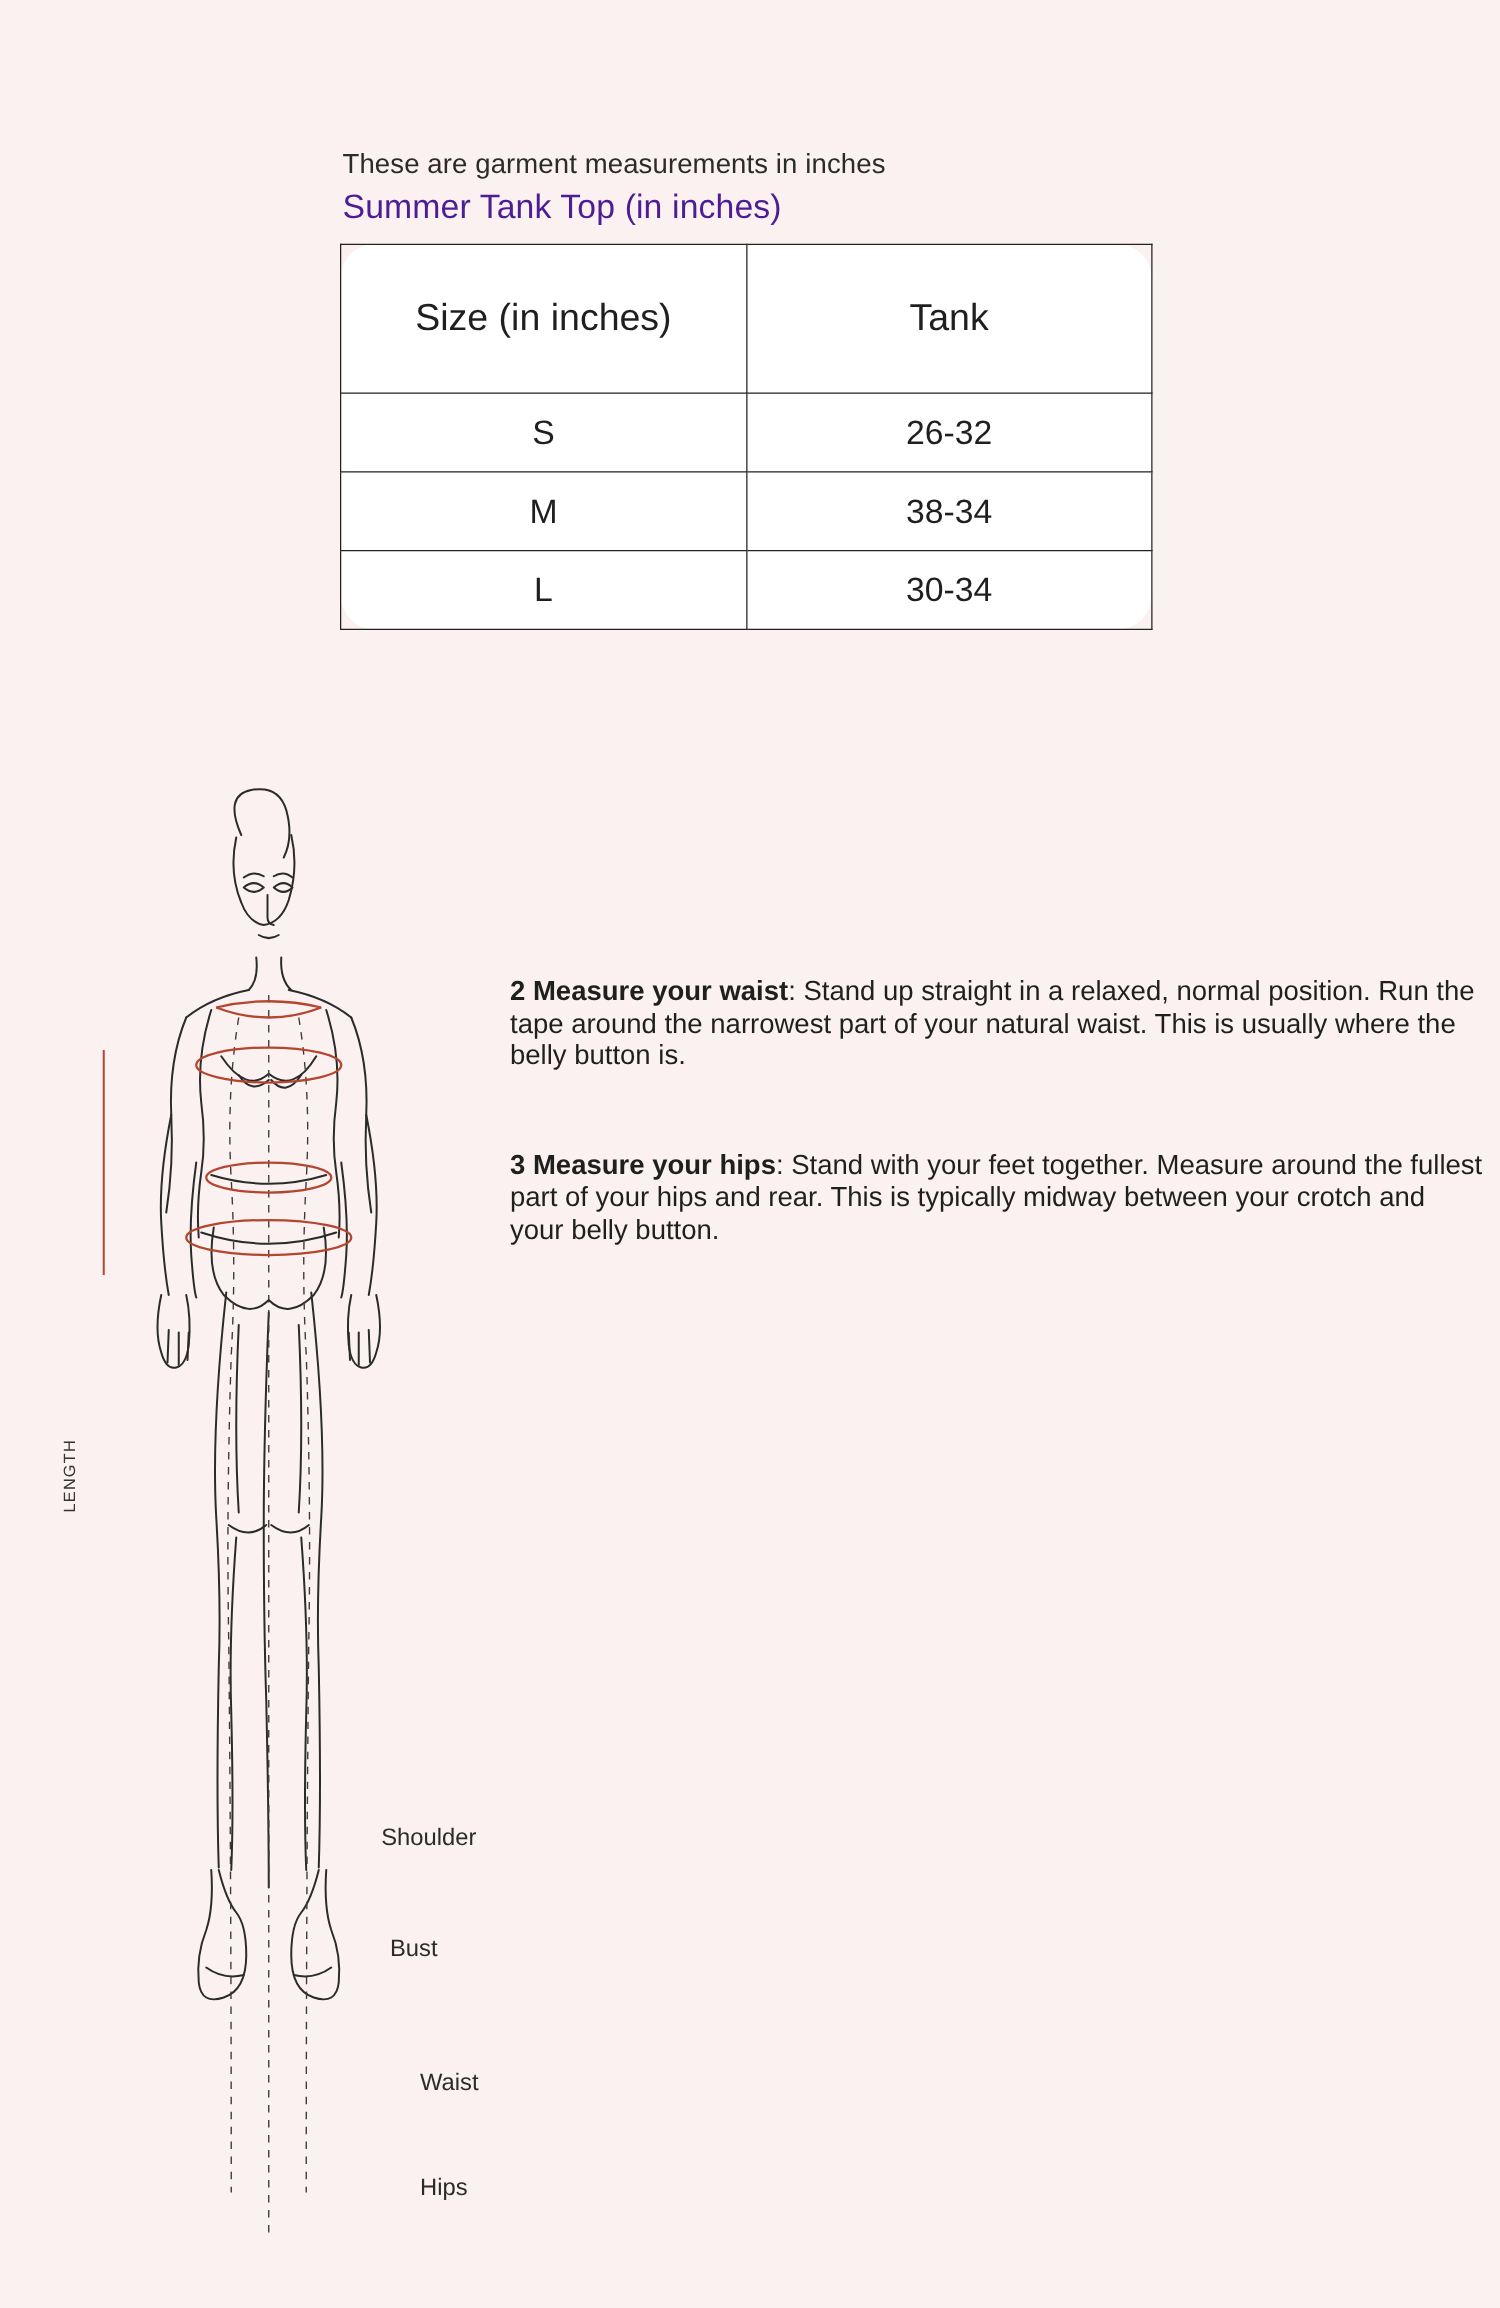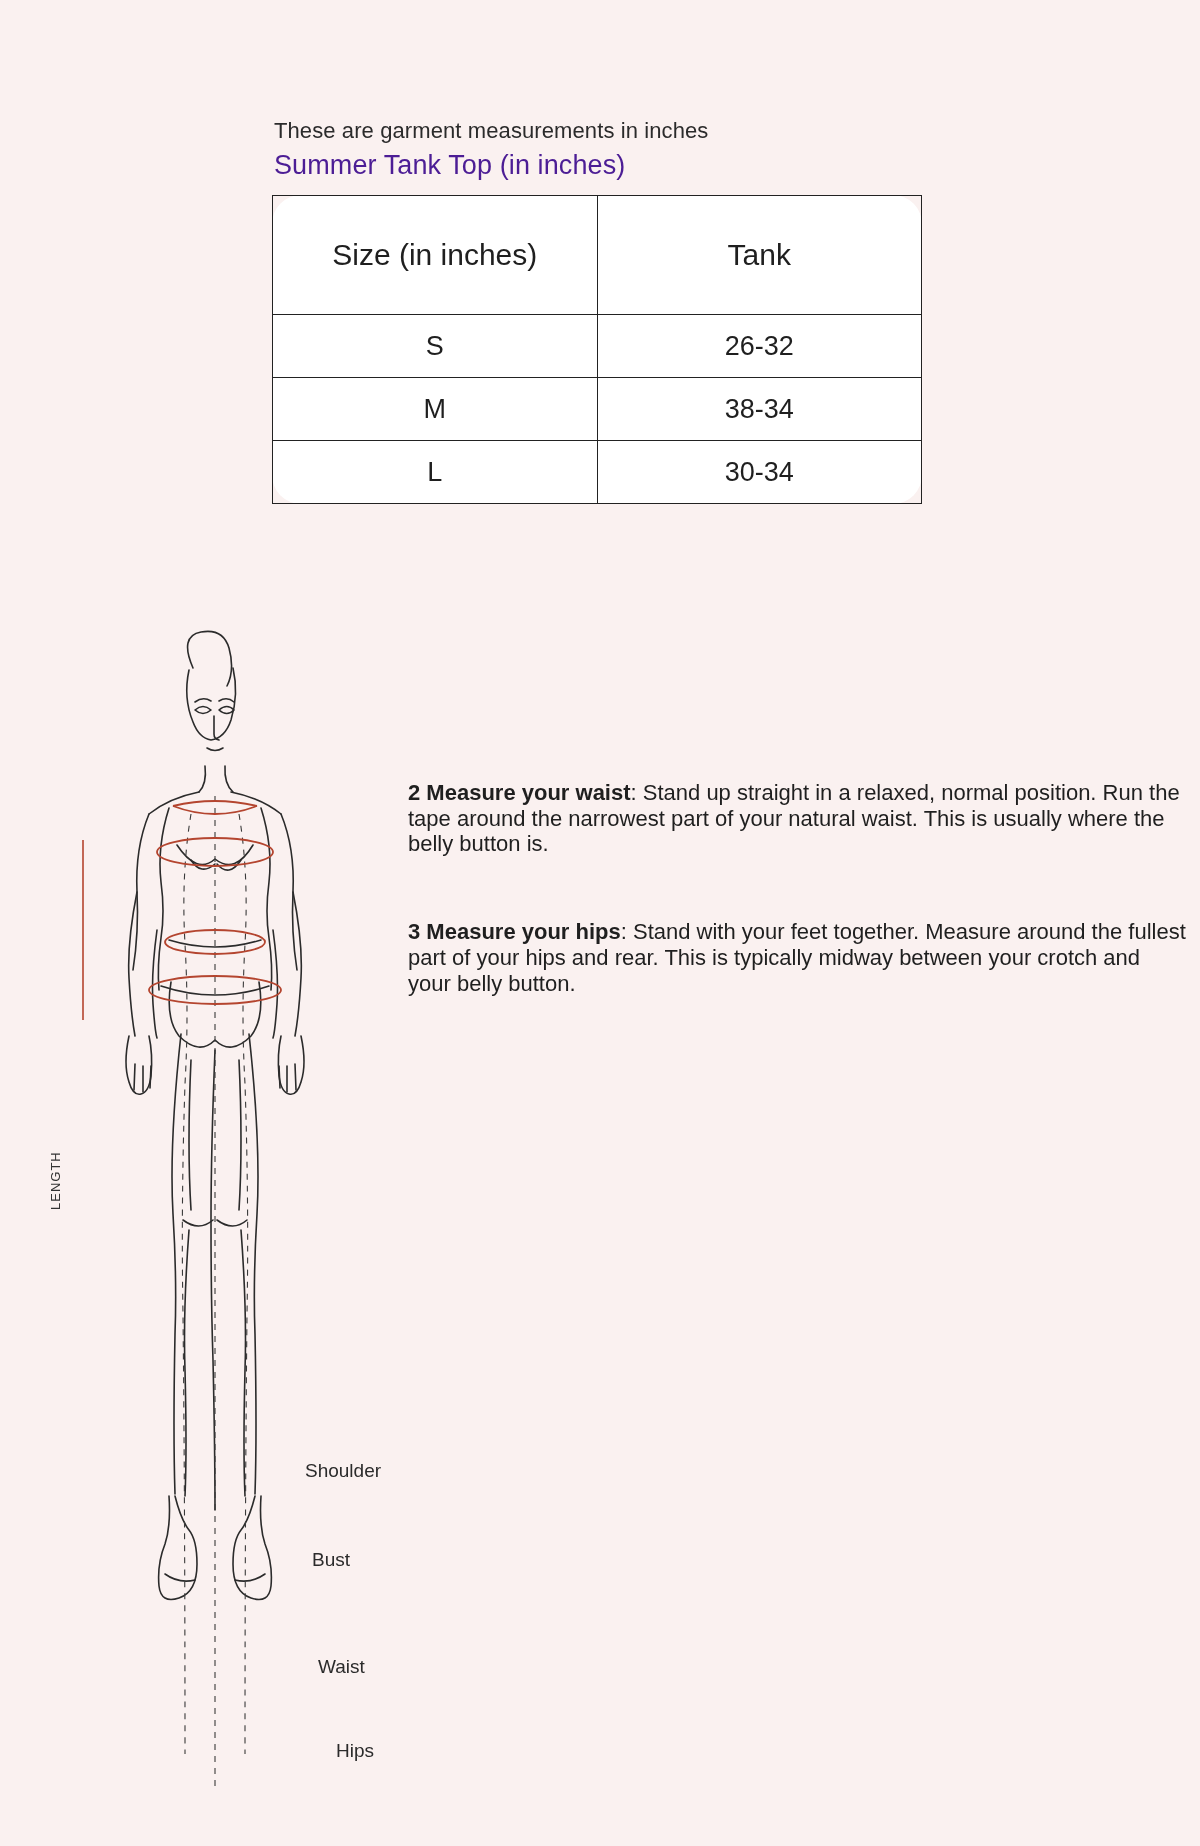--- a/index.html
+++ b/index.html
@@ -95,21 +95,21 @@
     white-space: nowrap;
   }
   .fig-tag {
     position: absolute;
     font-size: 19px;
     color: #2b2b2b;
     white-space: nowrap;
   }
   .tag-shoulder { left: 265px; top: 830px; }
   .tag-bust     { left: 272px; top: 919px; }
-  .tag-waist    { left: 278px; top: 1026px; }
+  .tag-waist    { left: 296px; top: 1026px; }
   .tag-hips     { left: 296px; top: 1110px; }
 
   
   .instructions {
     position: absolute;
     left: 408px;
     top: 780px;
     width: 780px;
   }
   .instr {

